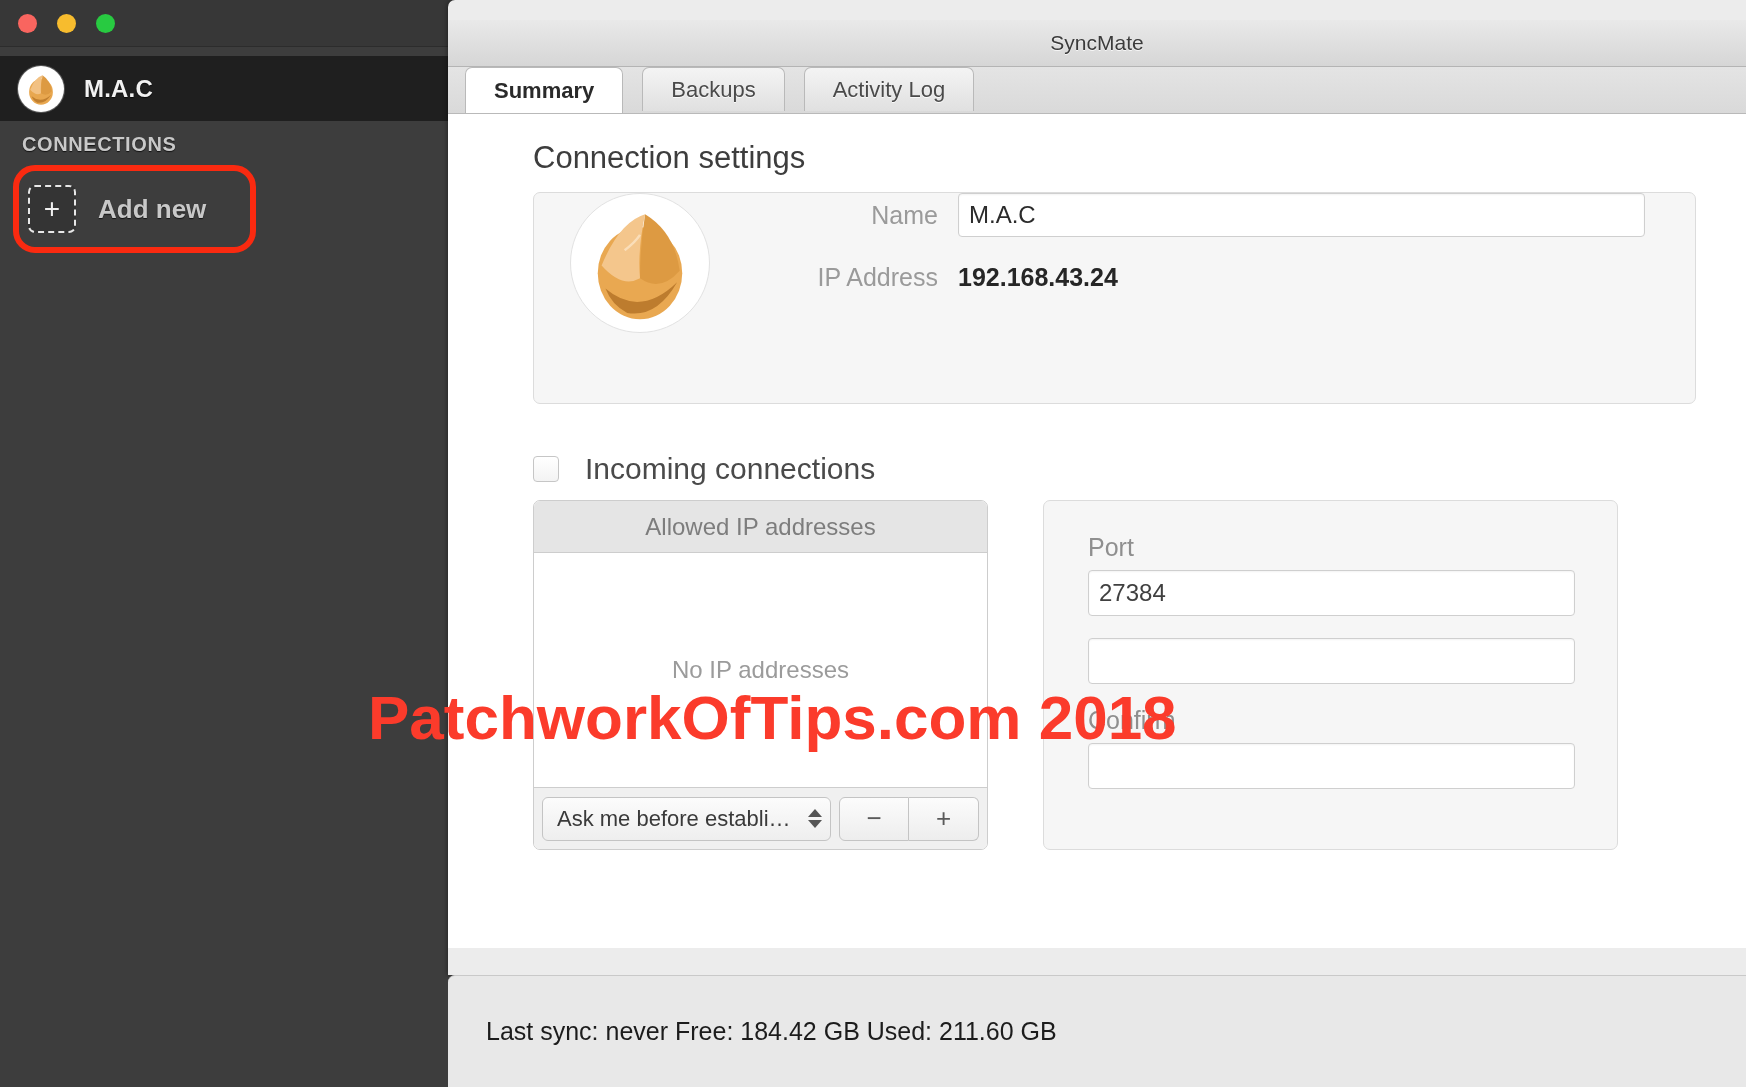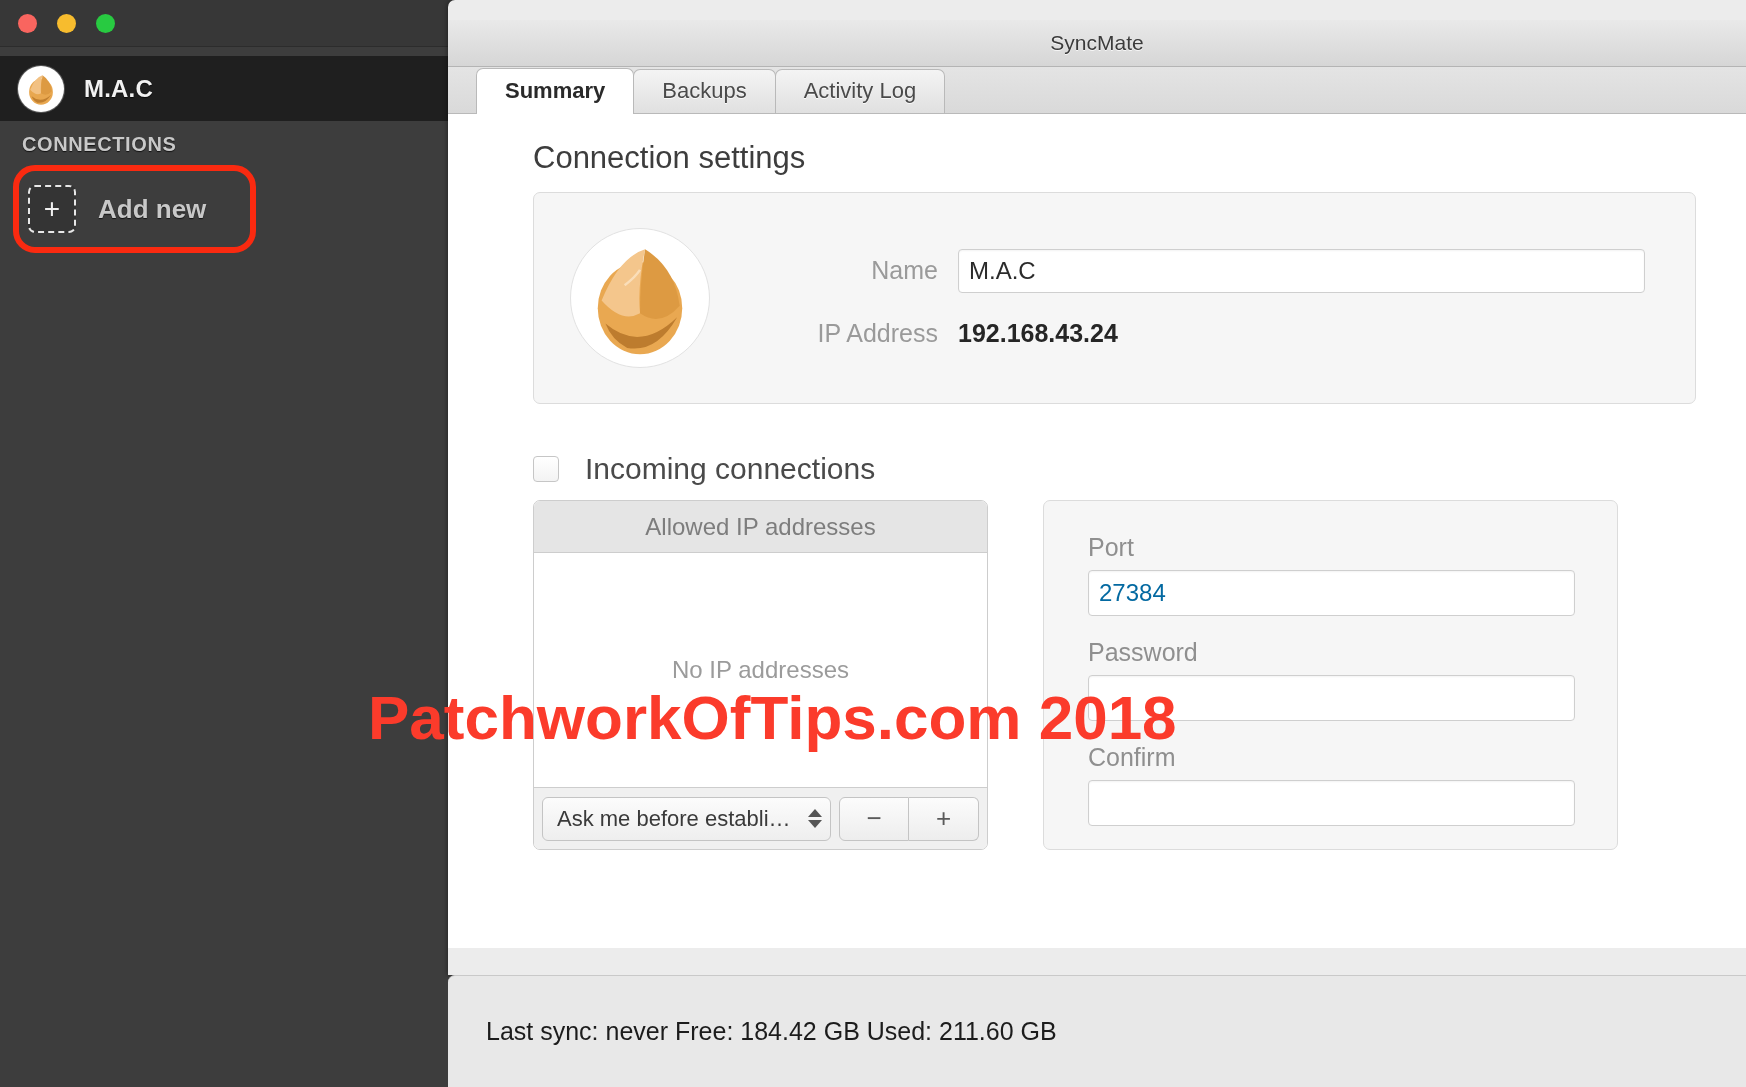--- a/index.html
+++ b/index.html
@@ -105,22 +105,23 @@
     display:flex; align-items:center; justify-content:center;margin-top:20px;
   }
   .titlebar-title {
     font-size:21px; color:#3b3b3b;
     text-shadow: 0 1px 0 rgba(255,255,255,0.75);
   }
 
   .tabstrip {
     position:relative; width:100%; height:47px;
     background: linear-gradient(#e4e4e4, #d9d9d9);
-    display:flex; align-items:center;
-    padding-left:28px;
+    display:flex; align-items:flex-start;
+    padding-left:17px;
+    gap:20px;
   }
   .tab {
     height:44px;
     padding:0 28px;
     display:flex; align-items:center;
     font-size:22px; color:#4a4a4a;
     border:1px solid #b9b9b9;
     border-bottom:none;
     border-top-left-radius:7px; border-top-right-radius:7px;
     background: linear-gradient(#f4f4f4, #e0e0e0);
@@ -154,21 +155,21 @@
   }
 
   .panel {
     background:#f6f6f6;
     border:1px solid #dcdcdc;
     border-radius:7px;
   }
 
   .conn-panel {
     height:212px;
-    display:flex; align-items:center;
+    display:flex; align-items:flex-start;
     padding-left:36px;
     position:relative;
   }
   .cookie-big {
     width:140px; height:140px; border-radius:50%;
     background:#ffffff; border:1px solid #e2e2e2;
     position:relative; overflow:hidden; flex:0 0 auto;
   }
   .cookie-art { position:absolute; left:50%; top:50%; transform:translate(-50%,-50%); }
 
@@ -268,21 +269,21 @@
 
   .port-panel {
     width:575px; height:350px;
     padding:32px 42px 0 44px;
   }
   .ppl { font-size:25px; color:#8f8f8f; margin-bottom:8px; }
   .pin {
     width:100%; height:46px;
     background:#ffffff;
     border:1px solid #cfcfcf; border-radius:4px;
-    font-size:24px; color:#0369a1;
+    font-size:24px; color:#404040;
     padding:0 10px;
     font-family:"Liberation Sans", sans-serif;
     margin-bottom:22px;
     box-shadow: inset 0 1px 2px rgba(0,0,0,0.05);
   }
 
   
   .statusbar {
     position:absolute; left:448px; top:975px;
     width:1298px; height:112px;
@@ -415,21 +416,20 @@
               <div class="pm-btn right">
                 <span>+</span>
               </div>
             </div>
           </div>
         </div>
 
         <div class="panel port-panel">
           <div class="ppl">Port</div>
           <input class="pin" type="text" value="27384" style="">
-          <div class="ppl">Password</div>
           <input class="pin" type="password" value="" style="">
           <div class="ppl">Confirm</div>
           <input class="pin" type="password" value="" style="">
         </div>
 
       </div>
     </div>
   </div>
 
   <div class="statusbar">

